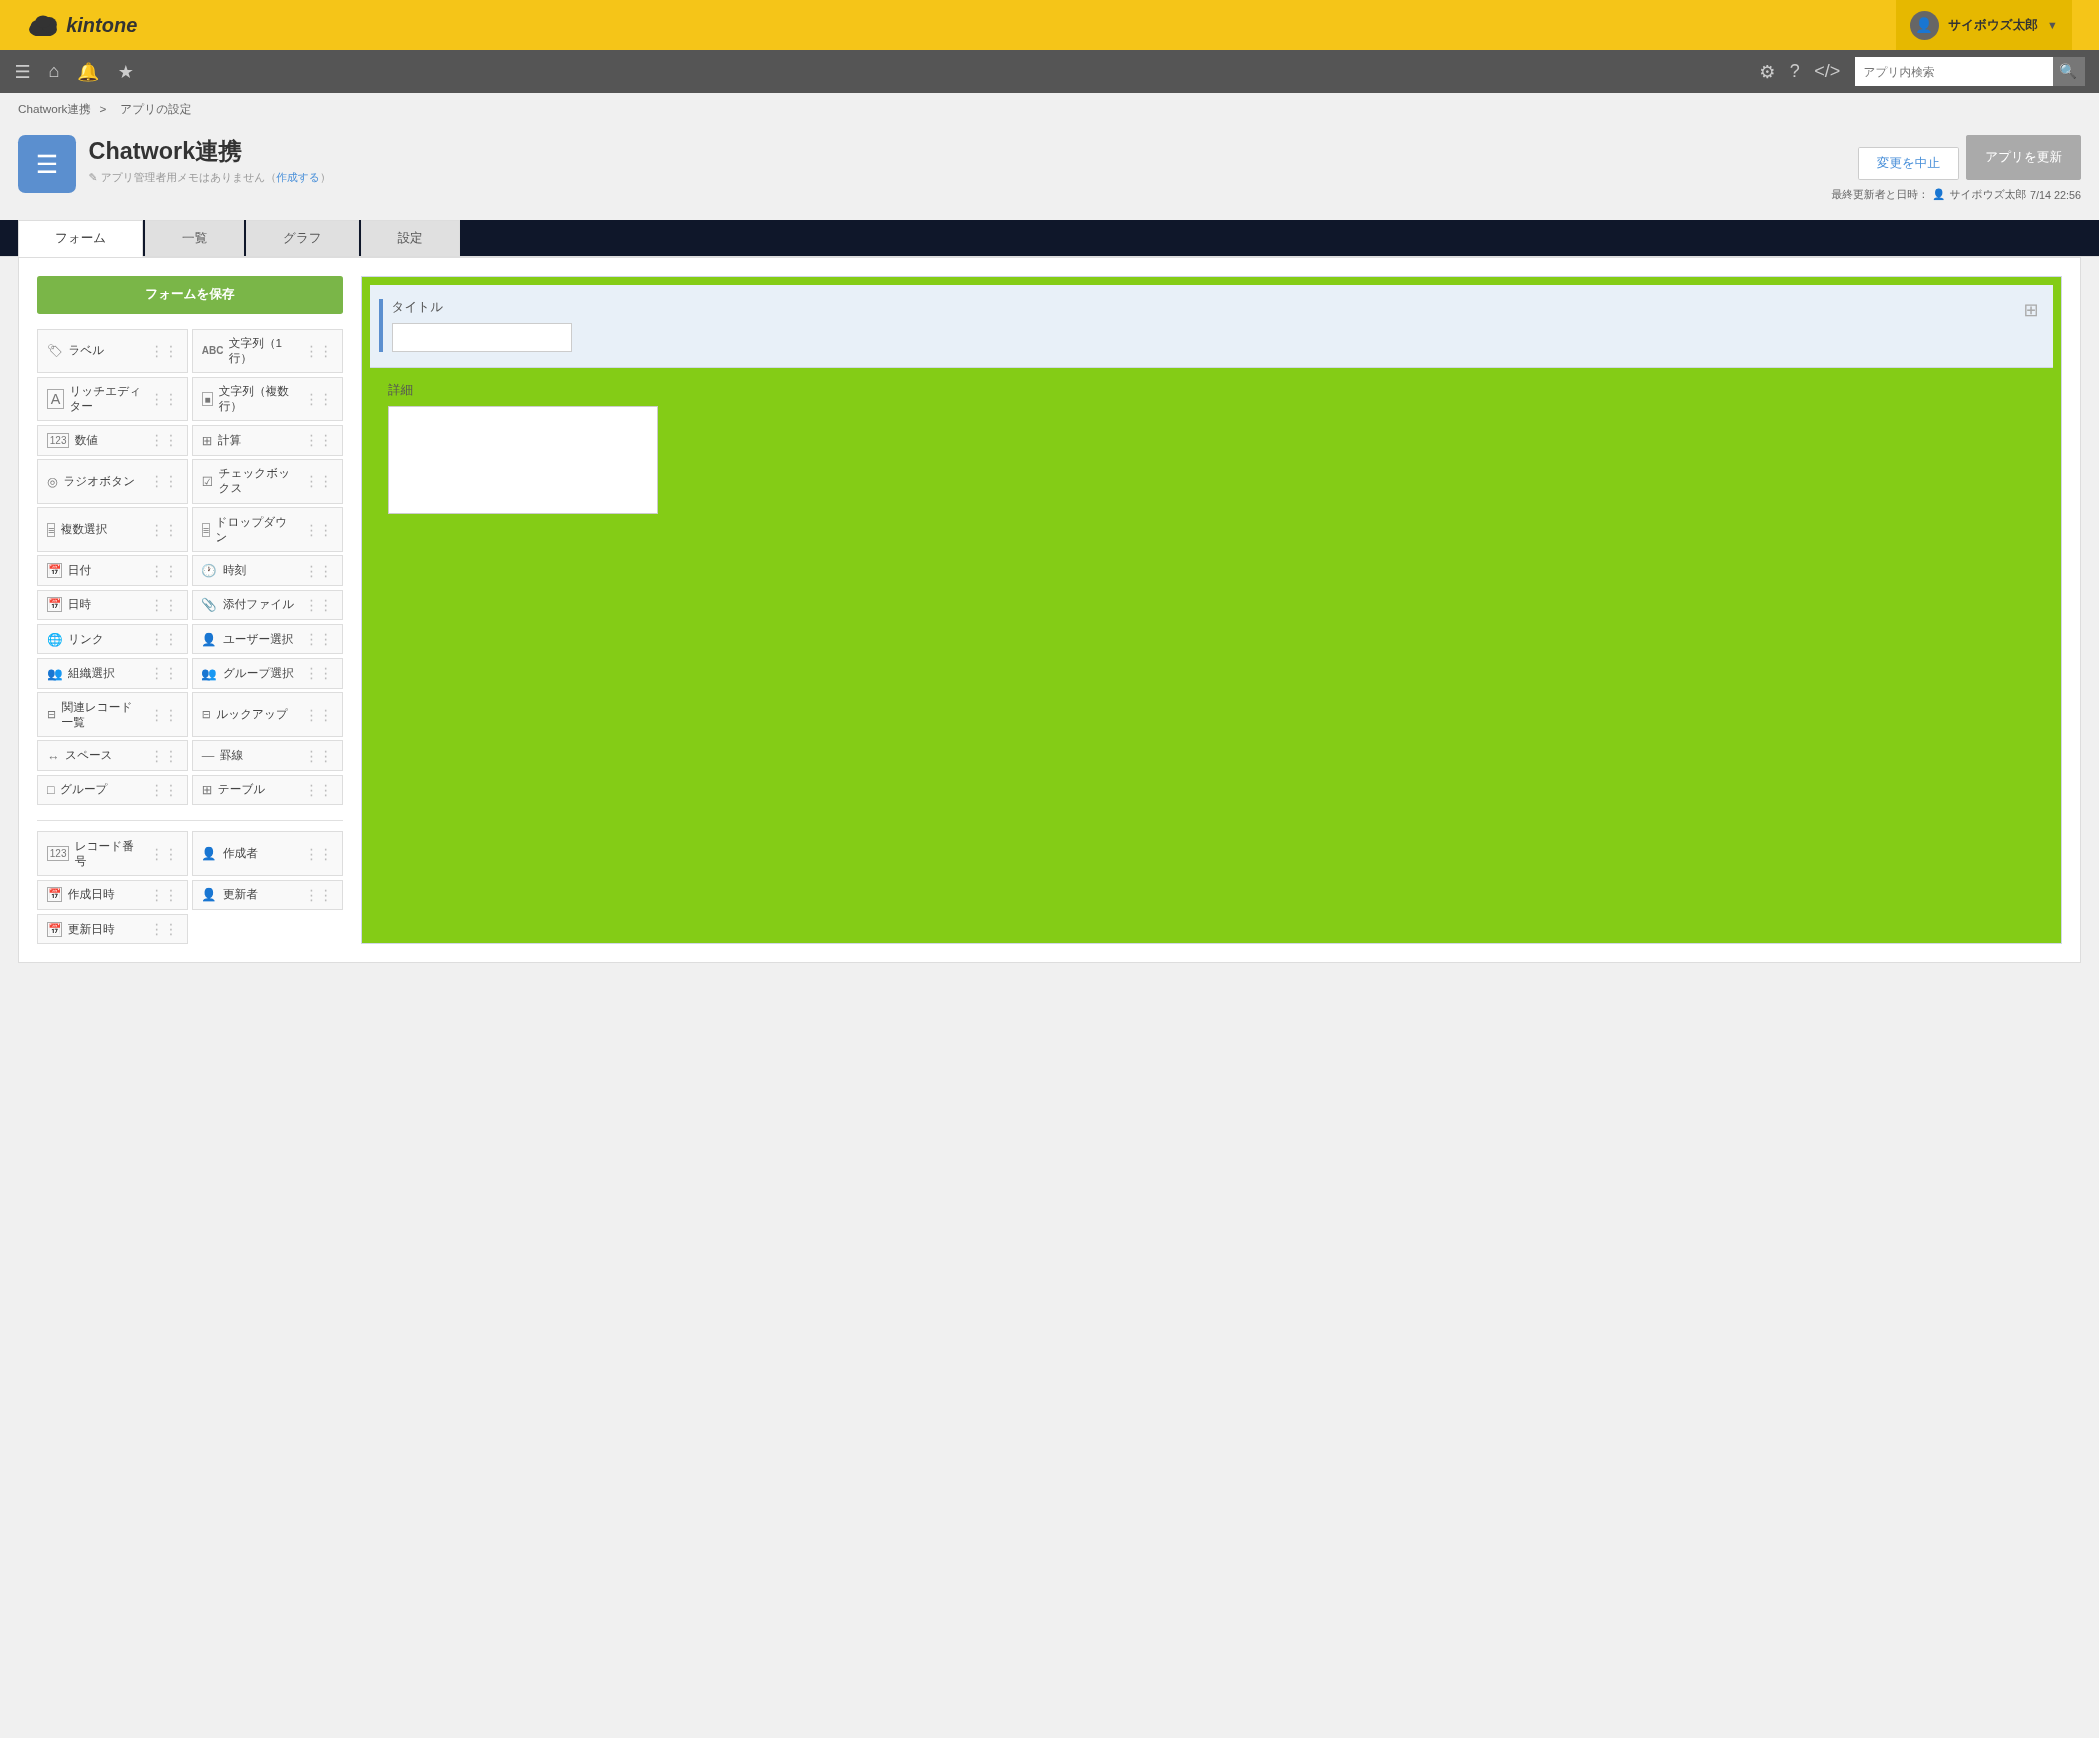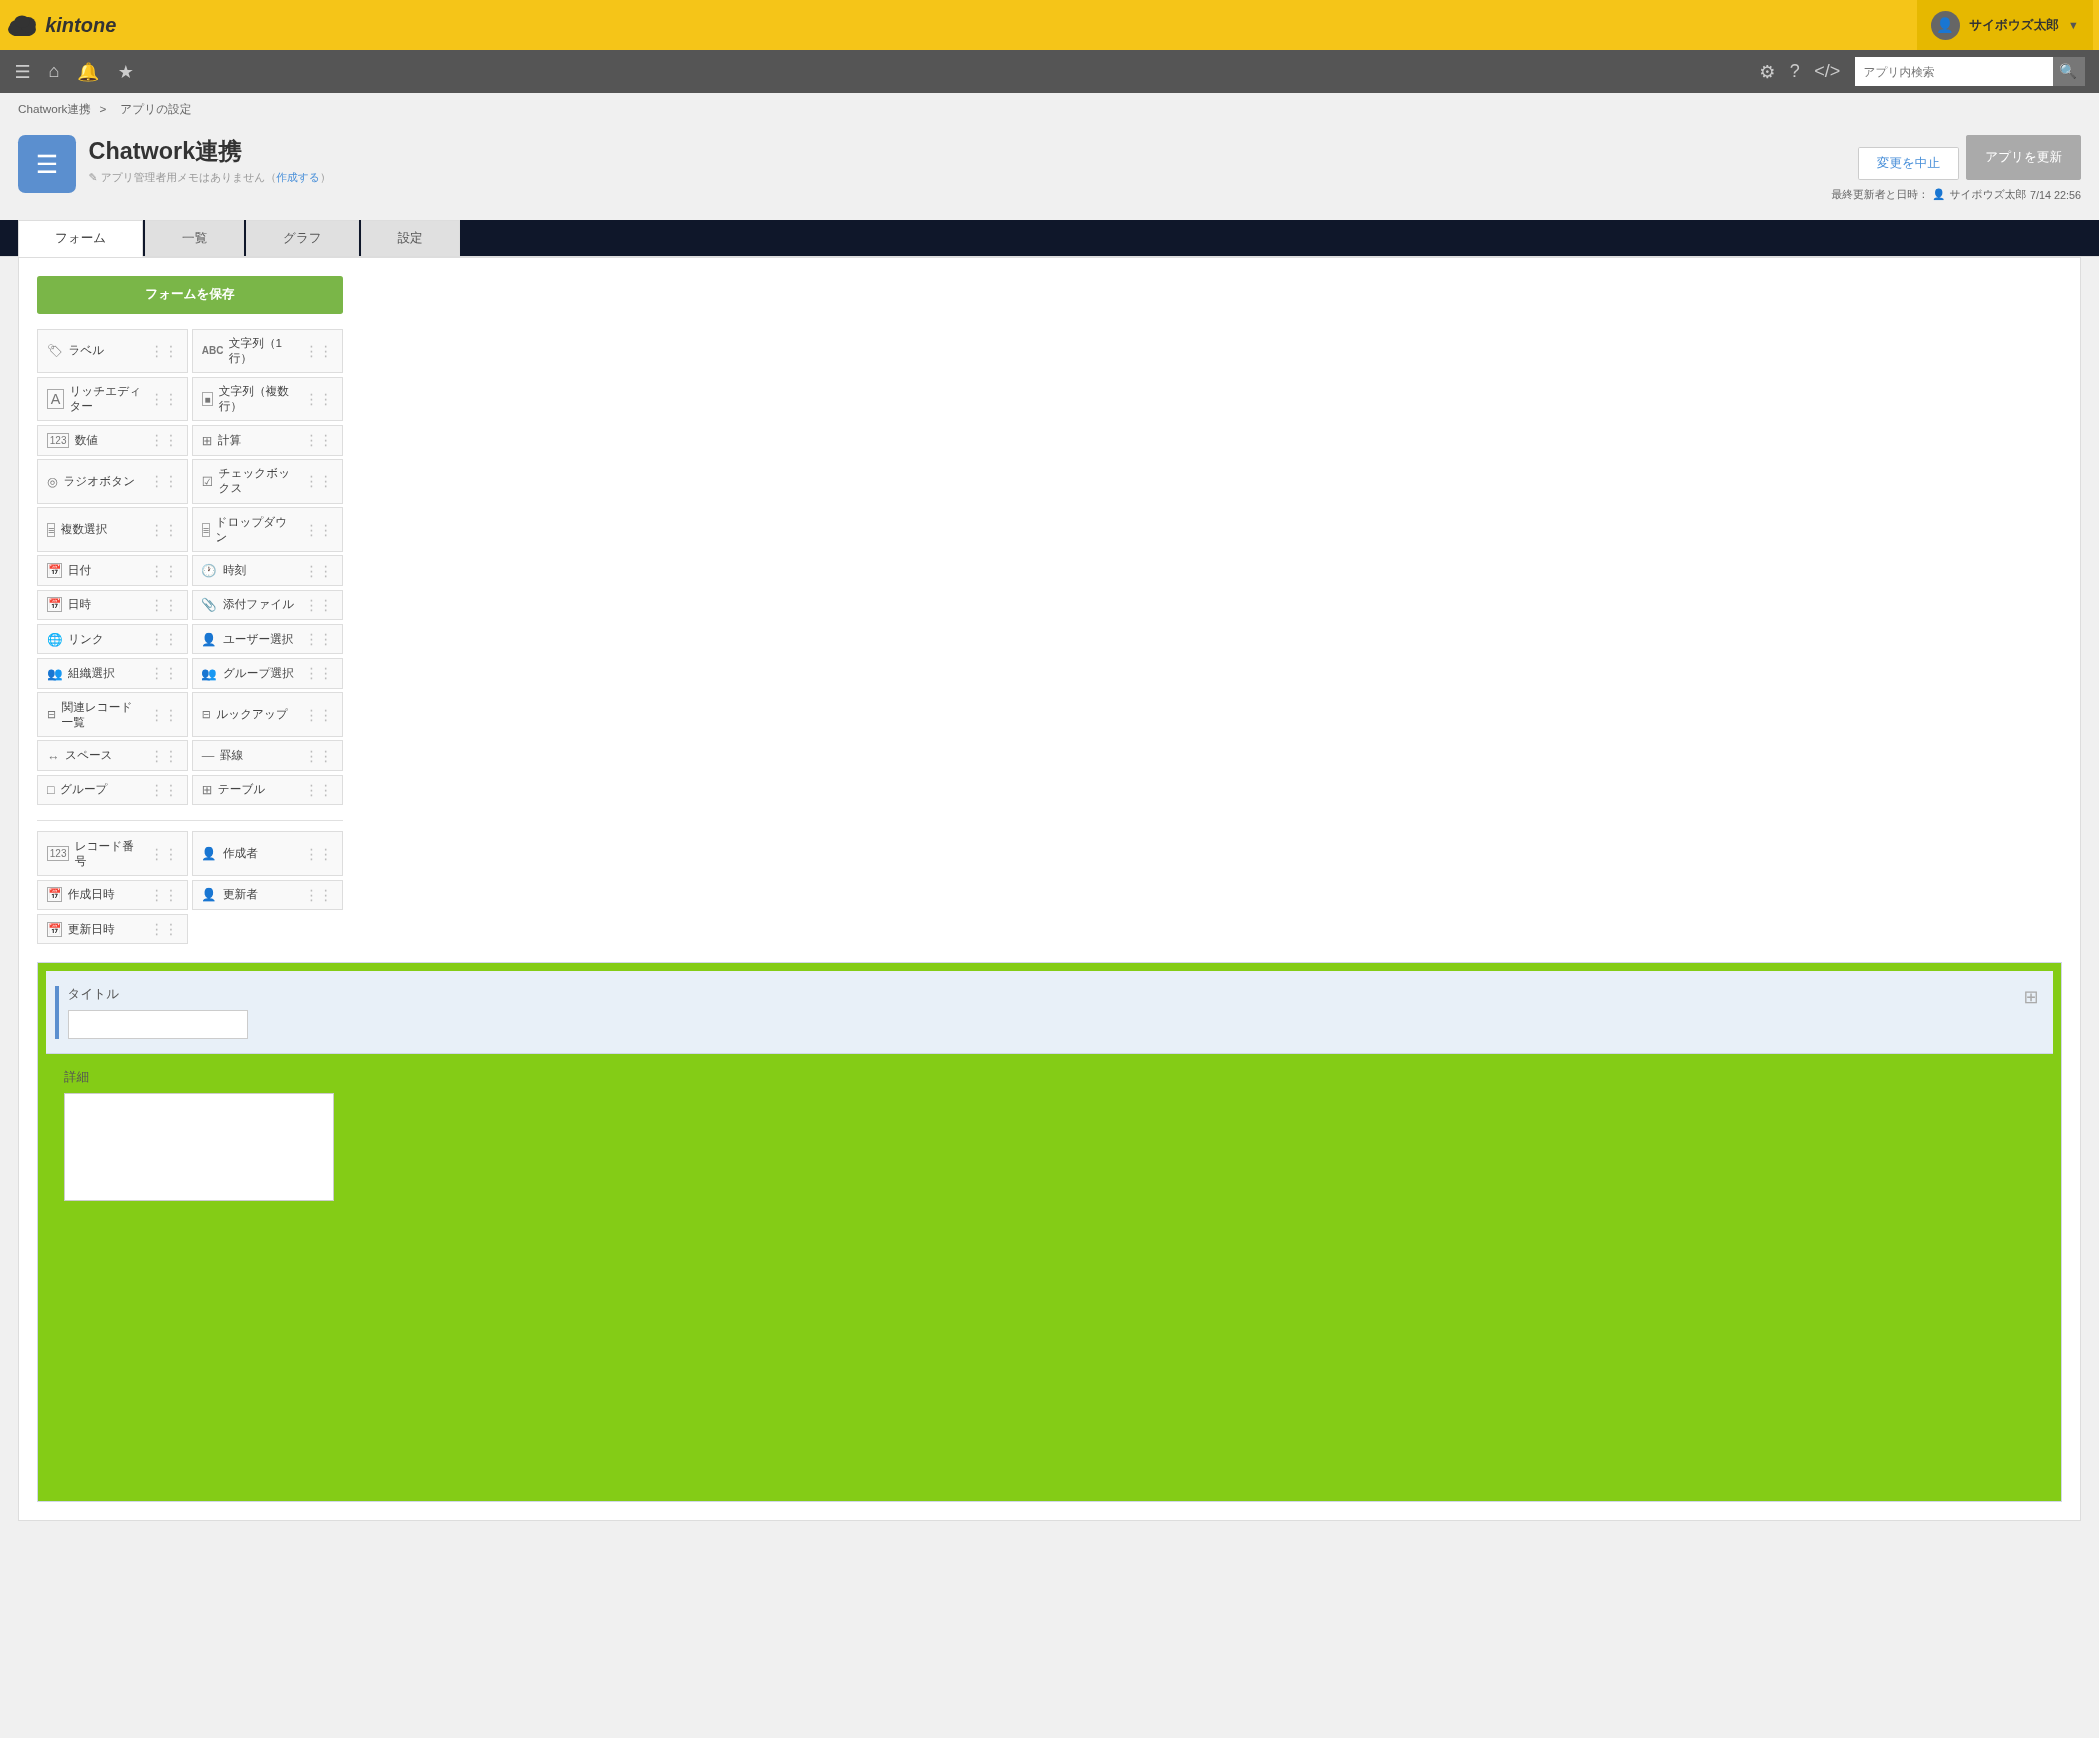--- a/index.html
+++ b/index.html
@@ -4,21 +4,21 @@
   <style>
     * { box-sizing: border-box; margin: 0; padding: 0; }
     body { font-family: 'Helvetica Neue', Arial, sans-serif; font-size: 12.6px; background: #f0f0f0; color: #333; }
 
     
     .header-top {
       display: flex;
       align-items: center;
       background: #f5c518;
       height: 50px;
-      padding: 0 6px;
+      padding: 0 27px;
     }
     .header-logo {
       display: flex;
       align-items: center;
       gap: 7.2px;
       flex: 1;
     }
     .logo-cloud {
       width: 32px;
       height: 21.6px;
@@ -228,21 +228,20 @@
     }
 
     
     .main-content {
       background: white;
       margin: 0 18px 18px 18px;
       padding: 18px;
       border: 0.9px solid #ddd;
       display: flex;
       gap: 18px;
-      flex-direction: column;
     }
 
     
     .field-palette {
       width: 306px;
       flex-shrink: 0;
     }
     .btn-save-form {
       background: #7ab648;
       color: white;

